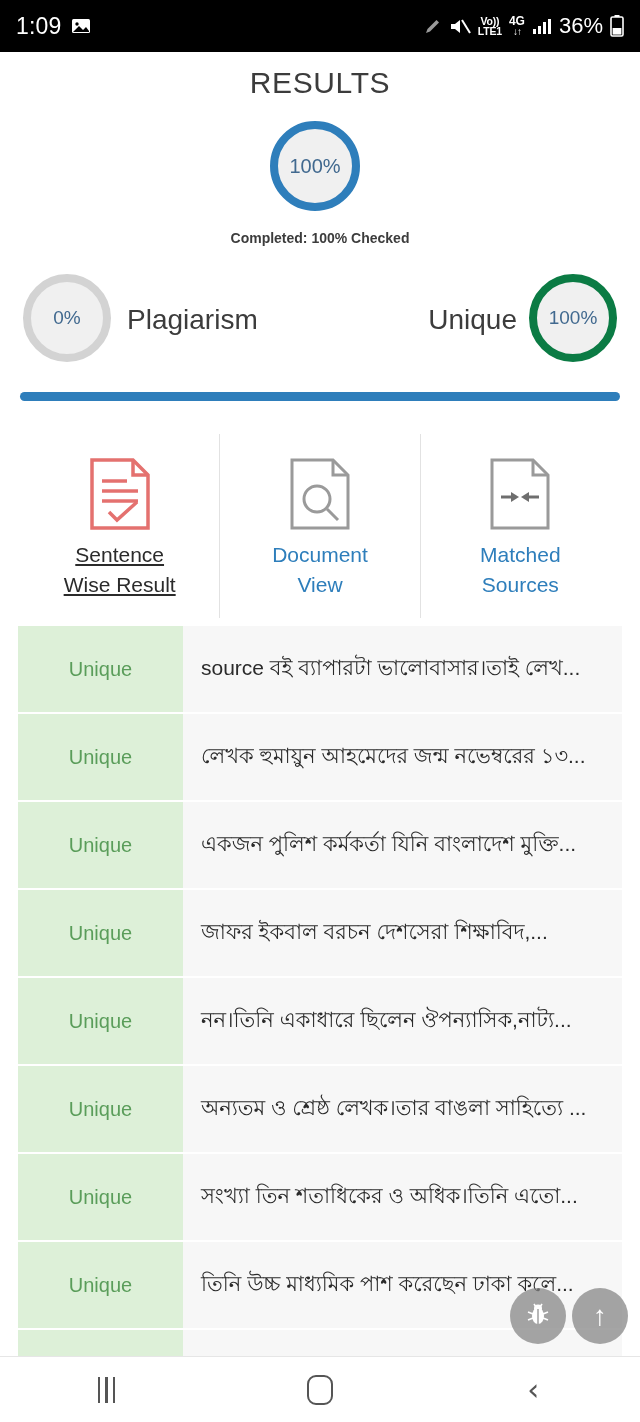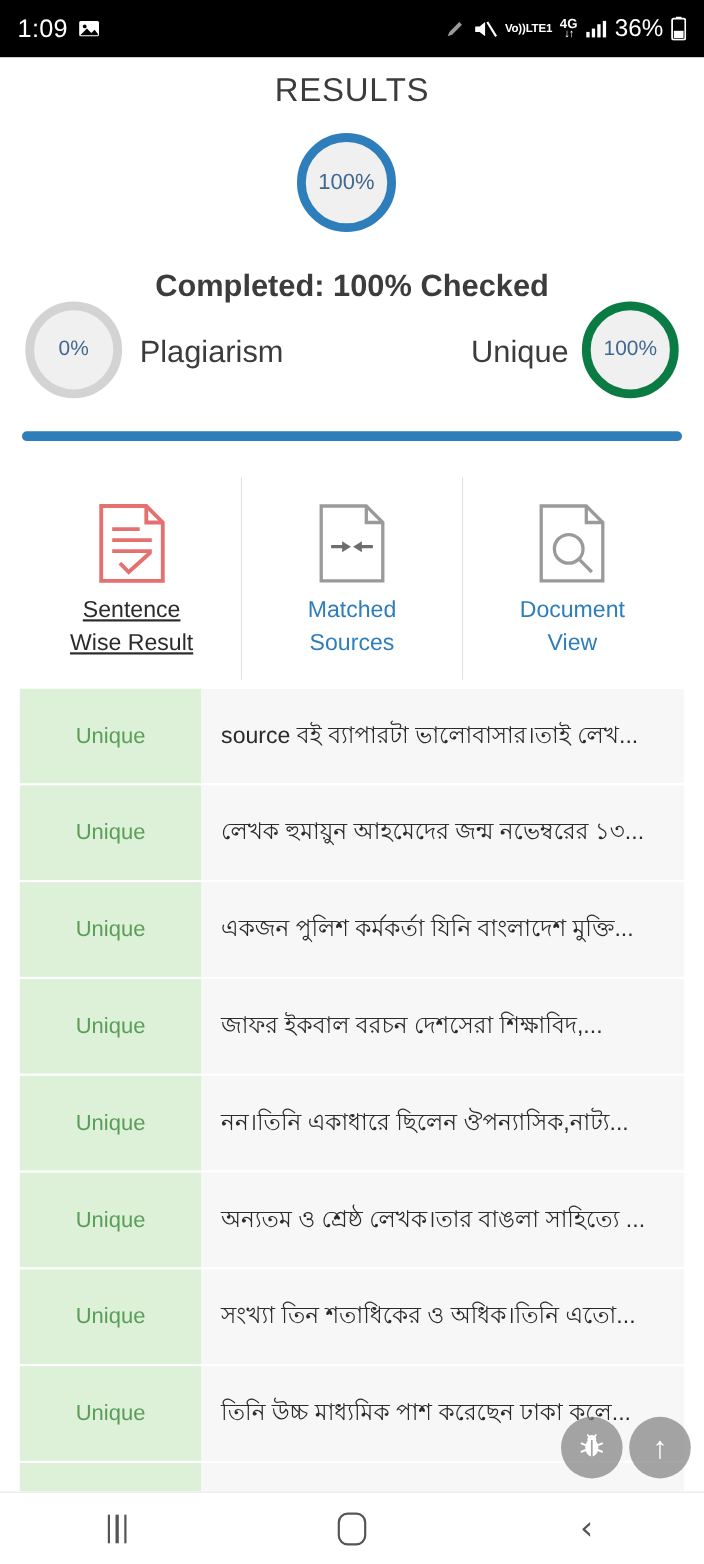--- a/index.html
+++ b/index.html
@@ -15,21 +15,21 @@
   .statusbar {
     position:absolute; top:0; left:0; width:640px; height:52px;
     background:#000; color:#fff;
     display:flex; align-items:center; justify-content:space-between;
     padding:0 16px;
   }
   .sb-left { display:flex; align-items:center; gap:9px; }
   .sb-time { font-size:23px; letter-spacing:.2px; }
   .sb-right { display:flex; align-items:center; gap:7px; }
   .ic { display:inline-flex; align-items:center; justify-content:center; }
-  .volte { display:flex; align-items:center; line-height:1; }
+  .volte { display:flex; flex-direction:column; align-items:center; line-height:1; }
   .volte span { font-size:10.5px; font-weight:bold; letter-spacing:-.2px; }
   .net4g { display:flex; flex-direction:column; align-items:center; line-height:1; }
   .net4g .g { font-size:12px; font-weight:bold; }
   .net4g .arrows { font-size:10px; letter-spacing:-1px; }
   .sb-batt { font-size:22px; }
 
   
   .page-title {
     position:absolute; top:66px; left:0; width:640px; text-align:center;
     font-size:30px; color:#3c3c3c; letter-spacing:.6px;
@@ -38,22 +38,22 @@
   
   .donut-main {
     position:absolute; top:121px; left:270px;
     width:90px; height:90px; border-radius:50%;
     border:8px solid #2e7ebb; background:#f0f0f0;
     display:flex; align-items:center; justify-content:center;
   }
   .donut-main span { font-size:20px; color:#41698f; }
 
   .completed {
-    position:absolute; top:244px; left:0; width:640px; text-align:center;
-    font-size:28px; color:#3c3c3c; font-weight:bold;
+    position:absolute; top:230px; left:0; width:640px; text-align:center;
+    font-size:14px; color:#3c3c3c; font-weight:bold;
   }
 
   
   .stats { position:absolute; top:274px; left:0; width:640px; height:92px; }
   .stat-circle {
     position:absolute; width:88px; height:88px; border-radius:50%;
     background:#f0f0f0; display:flex; align-items:center; justify-content:center;
   }
   .stat-circle span { font-size:19px; color:#41698f; }
   .plag-circle { left:23px; top:0; border:8px solid #d3d3d3; }
@@ -216,44 +216,44 @@
         <div>Sentence</div>
         <div>Wise Result</div>
       </div>
     </div>
 
     <div class="tab">
       <div class="tab-icon">
         <svg width="62" height="74" viewBox="0 0 62 74">
           <path d="M3 3 H44 L59 18 V71 H3 Z" fill="none" stroke="#9a9a9a" stroke-width="3"></path>
           <path d="M44 3 V18 H59" fill="none" stroke="#9a9a9a" stroke-width="3"></path>
-          <line x1="12" y1="40" x2="26" y2="40" stroke="#6e6e6e" stroke-width="3"></line>
-          <polygon points="30,40 22,35 22,45" fill="#6e6e6e"></polygon>
-          <line x1="50" y1="40" x2="36" y2="40" stroke="#6e6e6e" stroke-width="3"></line>
-          <polygon points="32,40 40,35 40,45" fill="#6e6e6e"></polygon>
+          <circle cx="28" cy="42" r="13" fill="none" stroke="#9a9a9a" stroke-width="3"></circle>
+          <line x1="38" y1="52" x2="49" y2="63" stroke="#9a9a9a" stroke-width="3"></line>
         </svg>
       </div>
       <div class="tab-label link">
-        <div>Matched</div>
-        <div>Sources</div>
+        <div>Document</div>
+        <div>View</div>
       </div>
     </div>
 
     <div class="tab">
       <div class="tab-icon">
         <svg width="62" height="74" viewBox="0 0 62 74">
           <path d="M3 3 H44 L59 18 V71 H3 Z" fill="none" stroke="#9a9a9a" stroke-width="3"></path>
           <path d="M44 3 V18 H59" fill="none" stroke="#9a9a9a" stroke-width="3"></path>
-          <circle cx="28" cy="42" r="13" fill="none" stroke="#9a9a9a" stroke-width="3"></circle>
-          <line x1="38" y1="52" x2="49" y2="63" stroke="#9a9a9a" stroke-width="3"></line>
+          <line x1="12" y1="40" x2="26" y2="40" stroke="#6e6e6e" stroke-width="3"></line>
+          <polygon points="30,40 22,35 22,45" fill="#6e6e6e"></polygon>
+          <line x1="50" y1="40" x2="36" y2="40" stroke="#6e6e6e" stroke-width="3"></line>
+          <polygon points="32,40 40,35 40,45" fill="#6e6e6e"></polygon>
         </svg>
       </div>
       <div class="tab-label link">
-        <div>Document</div>
-        <div>View</div>
+        <div>Matched</div>
+        <div>Sources</div>
       </div>
     </div>
 
   </div>
 
   <div class="list" id="results-list">
       <div class="row">
         <div class="row-badge">Unique</div>
         <div class="row-text">source বই ব্যাপারটা ভালোবাসার।তাই লেখ...</div>
       </div>

